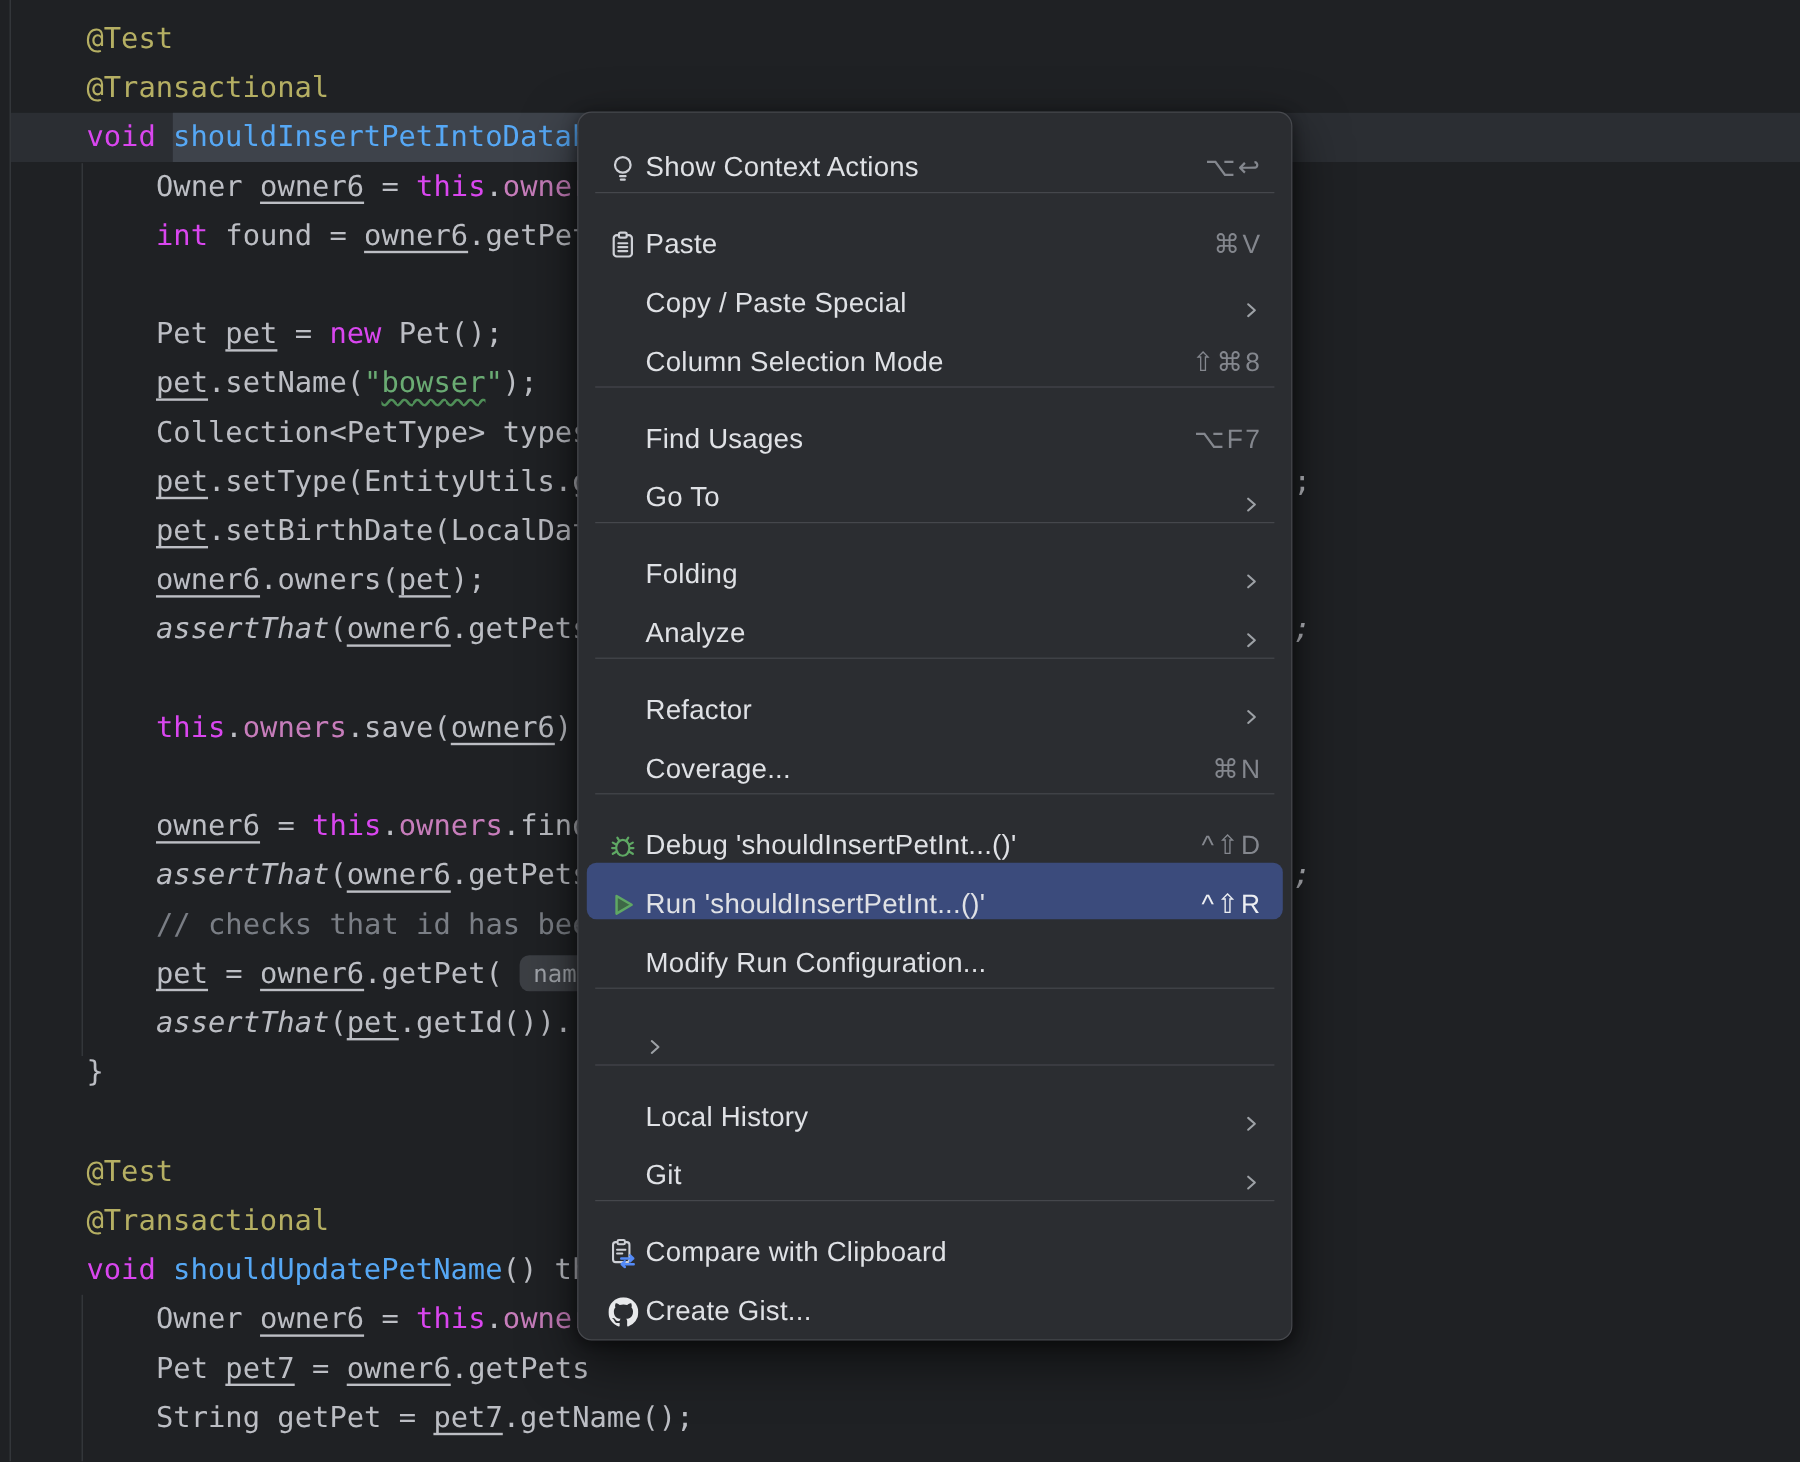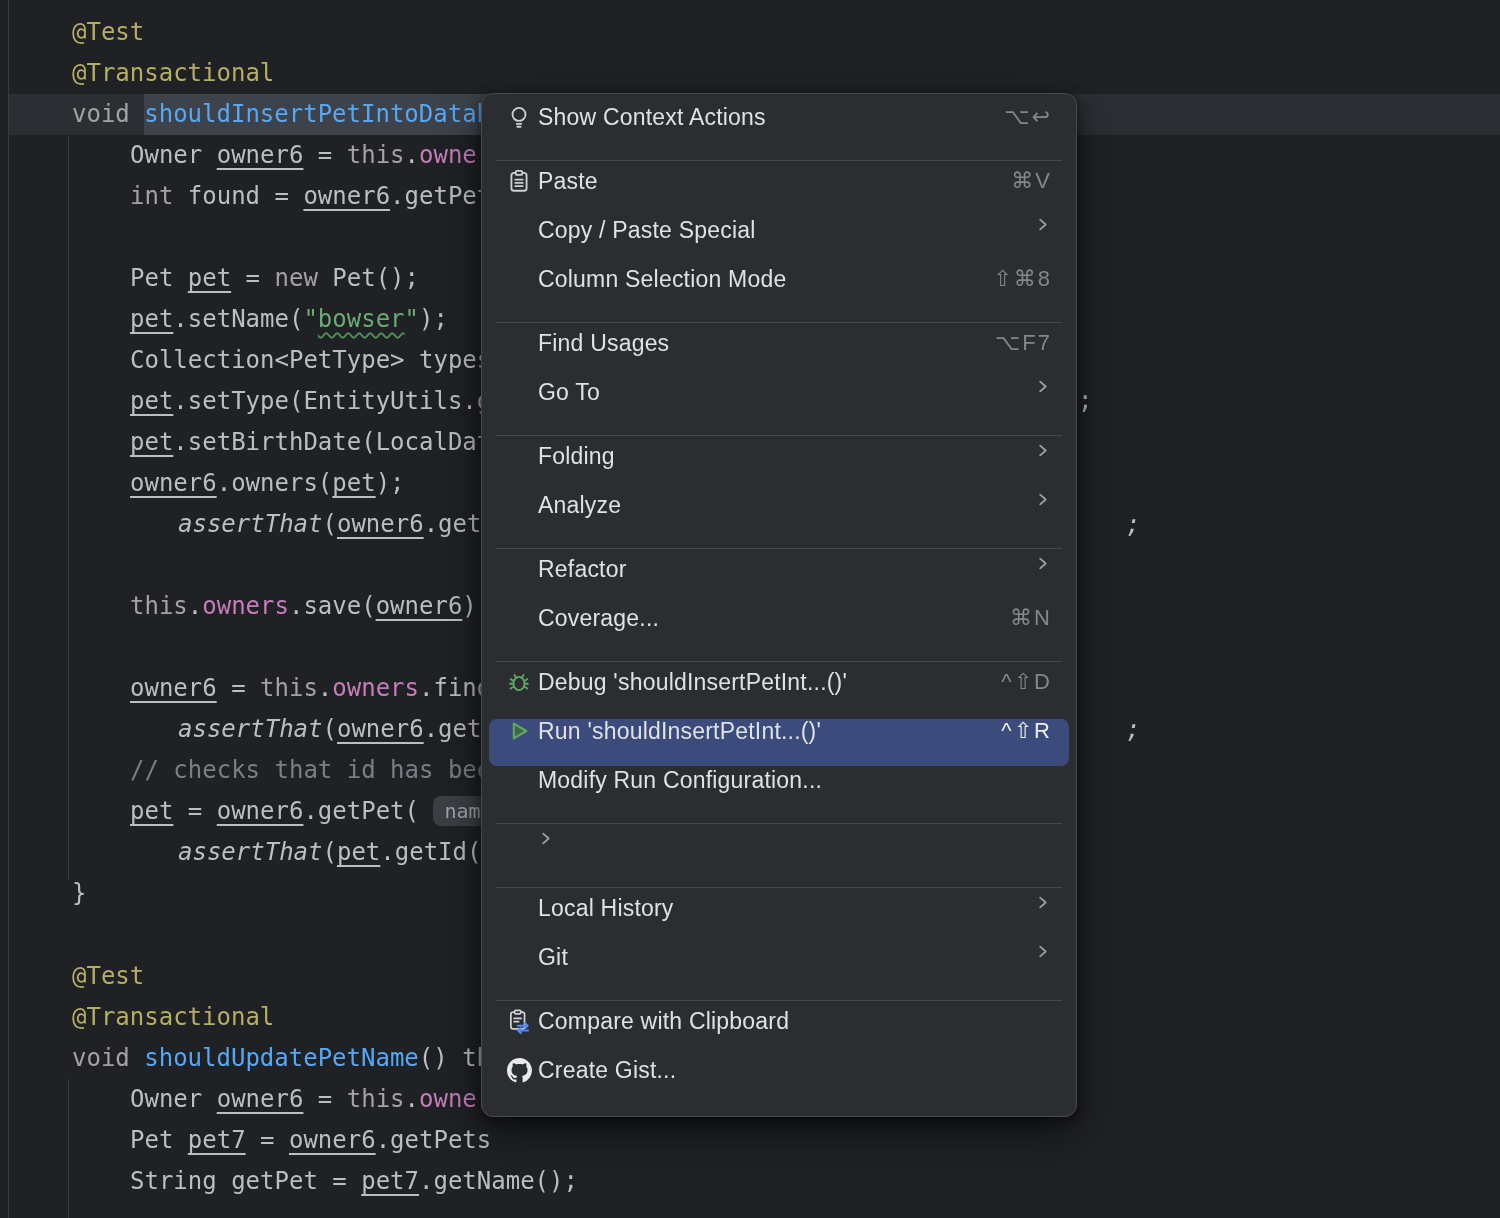--- a/index.html
+++ b/index.html
@@ -8,41 +8,41 @@
     background:#1f2124;
     font-family:"DejaVu Sans Mono","Liberation Mono",monospace;
   }
   
   .caret-row{position:absolute;left:9px;top:94px;width:1491px;height:41px;background:#2b2e33;}
   .selection-band{position:absolute;top:94px;height:41px;background:#3e434b;}
   .indent-guide{position:absolute;width:1px;background:#393c40;}
   .code-layer{position:absolute;left:0;top:0;width:1188px;height:1218px;}
   .code-line{position:absolute;height:41px;line-height:41px;font-size:24px;white-space:pre;color:#bcbec4;}
   .tok-def{color:#bcbec4;}
-  .tok-kw{color:#a3a3a3;}
+  .tok-kw{color:#d946ef;}
   .tok-method{color:#56a8f5;}
   .tok-field{color:#c77dbb;}
   .tok-ann{color:#b5af63;}
   .tok-str{color:#6aab73;}
   .tok-comment{color:#7a7e85;}
   .tok-u{text-decoration:underline;text-decoration-thickness:2px;text-underline-offset:5px;}
-  .tok-i{font-style:italic;margin-left:48px;}
+  .tok-i{font-style:italic;}
   .tok-wavy{text-decoration:underline wavy #4f8f58;text-decoration-thickness:1.5px;text-underline-offset:5px;}
   .tok-pill{display:inline-block;background:#3c3f44;color:#a1a5ab;font-size:20px;line-height:30px;height:30px;
     padding:0 11px;border-radius:8px;vertical-align:middle;margin-top:-3px;}
   .overflow-glyph{position:absolute;height:41px;line-height:41px;font-size:24px;color:#bcbec4;}
   
   .menu{
     position:absolute;left:481px;top:93px;width:596px;box-sizing:border-box;
     background:#2b2d31;border:1px solid #47494e;border-radius:12px;
     padding:10px 0;z-index:10;
     box-shadow:0 16px 44px rgba(0,0,0,.55),0 3px 12px rgba(0,0,0,.45);
     font-family:"Liberation Sans","DejaVu Sans",sans-serif;
   }
-  .mi{position:relative;display:flex;align-items:flex-start;height:49px;padding:0 24px;color:#dfe1e5;font-size:23px;}
+  .mi{position:relative;display:flex;align-items:flex-end;height:49px;padding:0 24px;color:#dfe1e5;font-size:23px;}
   .mi.selected::before{content:"";position:absolute;left:7px;right:7px;top:1px;bottom:1px;background:#3b4b7c;border-radius:8px;}
   .mi>*{position:relative;z-index:1;}
   .mi-icon{width:26px;height:26px;margin-right:6px;flex:none;display:flex;align-items:center;justify-content:center;}
   .mi-icon svg{display:block;}
   .mi-label{flex:1;white-space:nowrap;letter-spacing:.2px;}
   .mi-shortcut{color:#84878e;font-size:22px;letter-spacing:2px;font-family:"Liberation Sans","DejaVu Sans",sans-serif;white-space:nowrap;}
   .mi.selected .mi-shortcut{color:#eceef2;}
   .mi-chevron{display:flex;align-items:center;margin-right:2px;}
   .menu-sep{height:1px;background:#45474c;margin:7px 14px;}
 </style>

